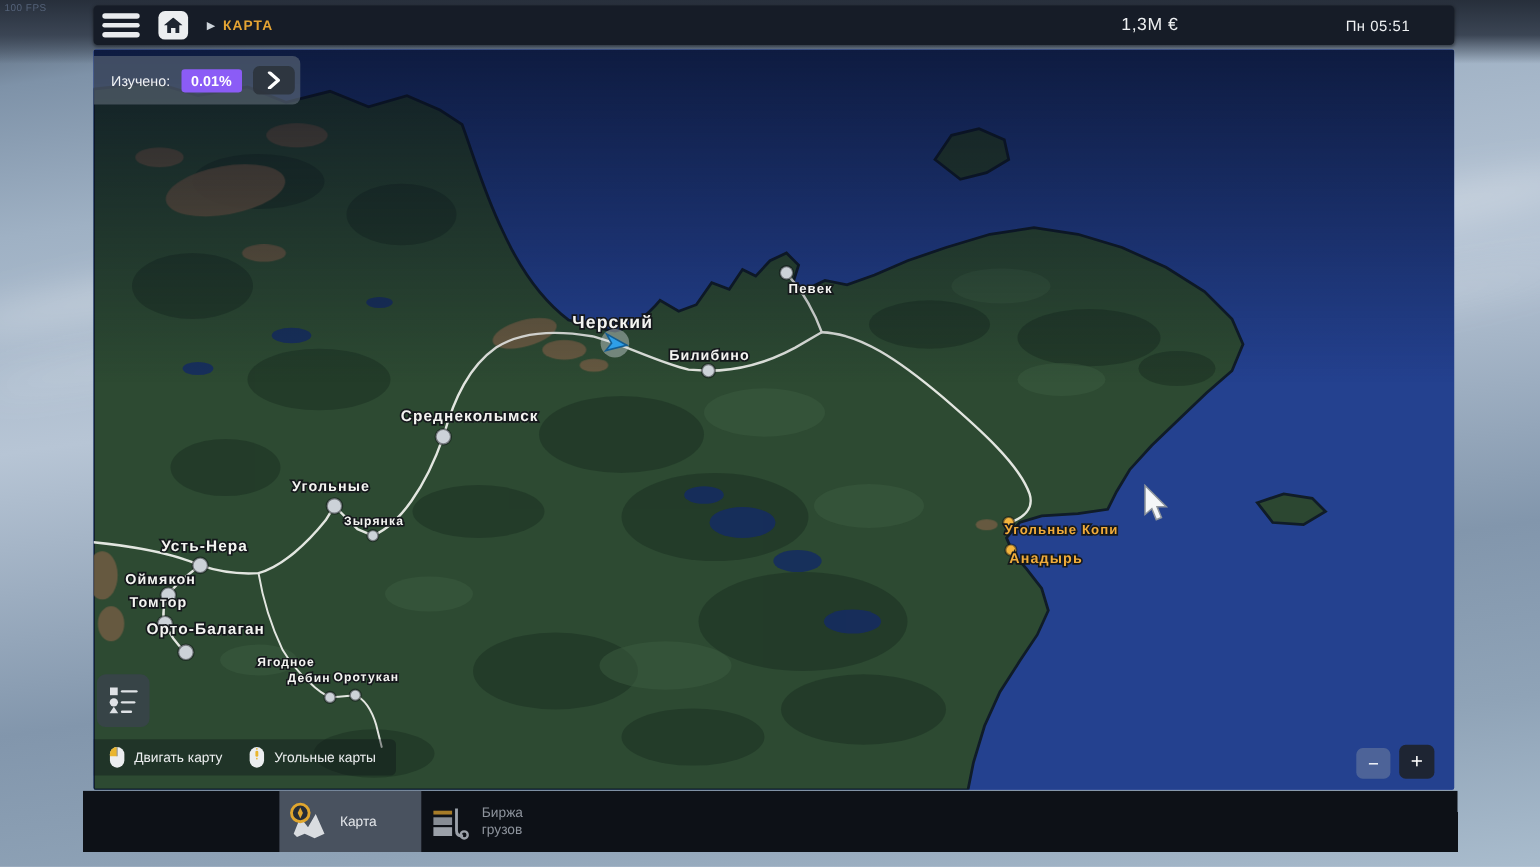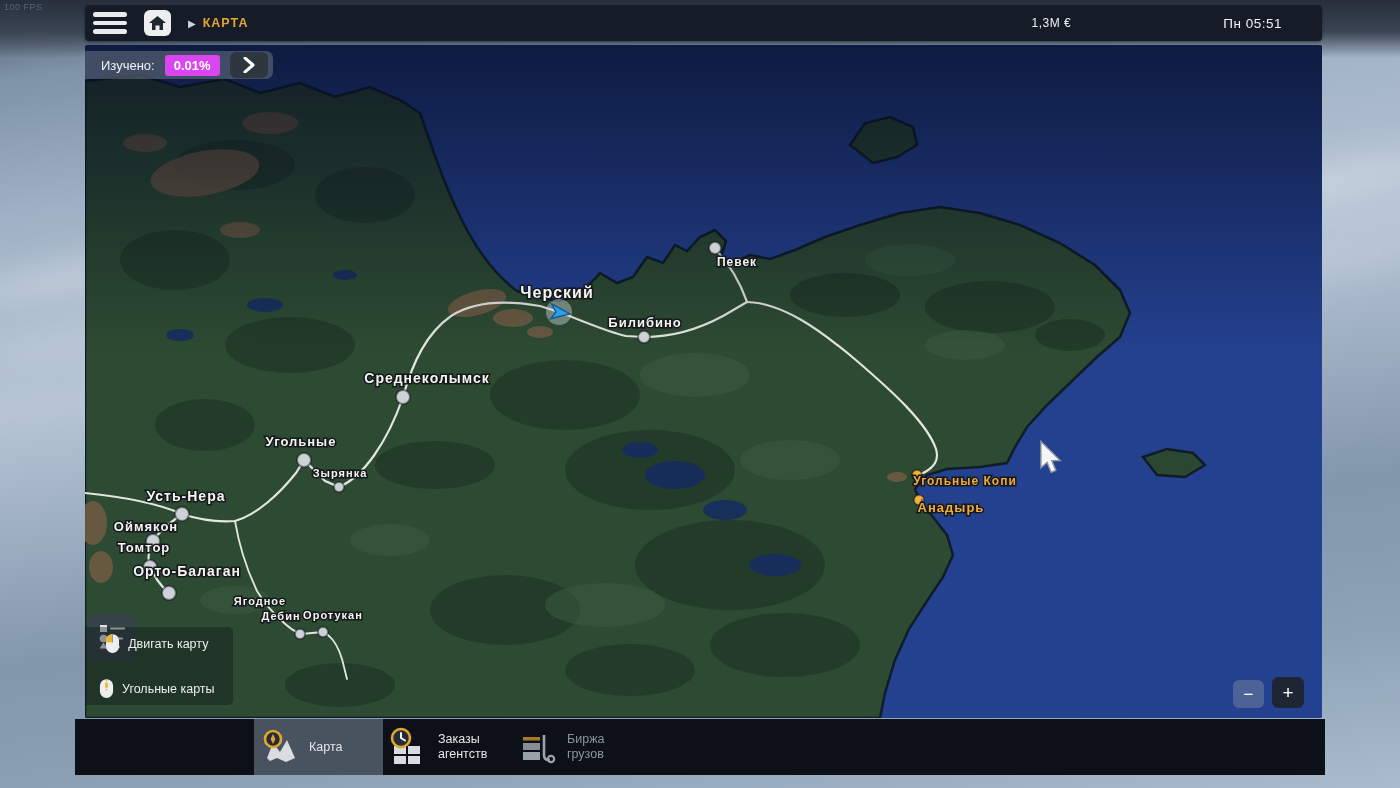--- a/index.html
+++ b/index.html
@@ -15,45 +15,45 @@
 
   
   #topbar{position:absolute;left:85px;top:5px;width:1237px;height:36px;background:#161c27;
     border-radius:4px;display:flex;align-items:center;box-shadow:0 1px 3px rgba(0,0,0,.4);}
   #menu-btn{width:36px;height:24px;margin-left:8px;display:flex;flex-direction:column;justify-content:center;gap:4px;cursor:pointer;}
   #menu-btn span{display:block;width:34px;height:4.5px;background:#e9ebee;border-radius:2.5px;}
   #home-btn{width:27px;height:26px;margin-left:15px;background:#eceef0;border-radius:6px;
     display:flex;align-items:center;justify-content:center;cursor:pointer;}
   .crumb-chevron{margin-left:17px;color:#cdd3da;font-size:10px;}
   #breadcrumb{margin-left:7px;color:#e5a433;font-weight:bold;font-size:12.5px;letter-spacing:1px;cursor:pointer;}
-  #money{margin-left:auto;margin-right:152px;color:#eef0f2;font-size:12px;letter-spacing:.5px;}
+  #money{margin-left:auto;margin-right:152px;color:#eef0f2;font-size:16px;letter-spacing:.5px;}
   #gametime{margin-right:40px;color:#eef0f2;font-size:13.5px;letter-spacing:.5px;}
 
   
   #map{position:absolute;left:85px;top:45px;width:1237px;height:673px;background:#223e95;
     border-radius:2px;overflow:hidden;}
   .city-label{font-family:"Liberation Sans",sans-serif;font-weight:bold;fill:#f4f4f1;
     stroke:#15181c;stroke-width:3px;paint-order:stroke;letter-spacing:1px;text-anchor:middle;}
   .city-label.job{fill:#f0ab3a;}
 
   
-  #explored{position:absolute;left:0;top:6px;height:28px;display:flex;align-items:center;
+  #explored{position:absolute;left:0;top:6px;height:44px;display:flex;align-items:center;
     background:rgba(96,106,119,.62);border-radius:0 7px 7px 0;padding:0 5px 0 16px;gap:10px;}
   #explored .lbl{color:#f0f2f4;font-size:13px;}
-  #explored .pct{background:#d946ef;color:#fff;font-weight:bold;font-size:13px;padding:3px 9px;border-radius:3px;}
+  #explored .pct{background:#8b5cf6;color:#fff;font-weight:bold;font-size:13px;padding:3px 9px;border-radius:3px;}
   #explored-btn{width:38px;height:26px;background:rgba(44,51,60,.9);border:none;border-radius:6px;
     display:flex;align-items:center;justify-content:center;cursor:pointer;}
 
   
   #legend-btn{position:absolute;left:3px;bottom:57px;width:48px;height:48px;background:rgba(58,66,77,.78);
     border:none;border-radius:8px;display:flex;align-items:center;justify-content:center;cursor:pointer;}
 
   
   #map-hints{position:absolute;left:0;bottom:13px;display:flex;gap:24px;align-items:center;
-    background:rgba(14,18,24,.38);border-radius:0 5px 5px 0;padding:6px 18px 6px 14px;flex-direction:column;}
+    background:rgba(14,18,24,.38);border-radius:0 5px 5px 0;padding:6px 18px 6px 14px;}
   .hint{display:flex;align-items:center;gap:8px;}
   .hint span{color:#eceef0;font-size:12.5px;}
 
   
   #zoombtns{position:absolute;right:18px;bottom:10px;display:flex;gap:8px;align-items:flex-end;}
   #zoom-out{width:31px;height:28px;background:rgba(128,143,163,.45);border:none;border-radius:6px;
     color:#fff;font-size:17px;line-height:1;cursor:pointer;}
   #zoom-in{width:32px;height:31px;background:rgba(30,35,43,.92);border:none;border-radius:6px;
     color:#fff;font-size:19px;line-height:1;cursor:pointer;}
 
@@ -311,33 +311,20 @@
 <div id="toolbar">
   <div id="toolbar-items">
       <div class="tb-item active">
         <div class="tb-icon"><svg width="44" height="40" viewBox="0 0 44 40">
       <path d="M9 31 L15 16 L22 25 L29 13 L37 31 L28 35 L19 31 L12 34 Z" fill="#d9dce0"></path>
       <circle cx="15" cy="12" r="8" fill="#252c37" stroke="#e0a62e" stroke-width="2.6"></circle>
       <path d="M15 7 L17.4 12 L15 17 L12.6 12 Z" fill="#e0a62e"></path>
           </svg></div>
         <div class="tb-label">Карта</div>
       </div>
-      <div class="tb-item">
-        <div class="tb-icon"><svg width="44" height="40" viewBox="0 0 44 40">
-      <g fill="#d9dce0">
-              <rect x="7" y="19" width="12" height="8"></rect>
-              <rect x="21" y="19" width="12" height="8"></rect>
-      <rect x="7" y="29" width="12" height="8"></rect>
-              <rect x="21" y="29" width="12" height="8"></rect>
-            </g>
-      <circle cx="14" cy="11" r="9" fill="#252c37" stroke="#e0a62e" stroke-width="2.6"></circle>
-      <path d="M14 6 V11 L18 13.5" stroke="#f2f4f6" stroke-width="2" fill="none" stroke-linecap="round"></path>
-          </svg></div>
-        <div class="tb-label">Заказы агентств</div>
-      </div>
       <div class="tb-item dim">
         <div class="tb-icon"><svg width="44" height="40" viewBox="0 0 44 40">
       <rect x="7" y="10" width="17" height="3.5" fill="#a67c28"></rect>
       <rect x="7" y="16" width="17" height="7" fill="#878d95"></rect>
       <rect x="7" y="25" width="17" height="8" fill="#9ba1a9"></rect>
       <path d="M28 8 V28 Q28 33 33 33 H34" stroke="#9ba1a9" stroke-width="2.6" fill="none"></path>
       <circle cx="35" cy="32" r="3.2" fill="none" stroke="#9ba1a9" stroke-width="2.2"></circle>
           </svg></div>
         <div class="tb-label">Биржа грузов</div>
       </div>

